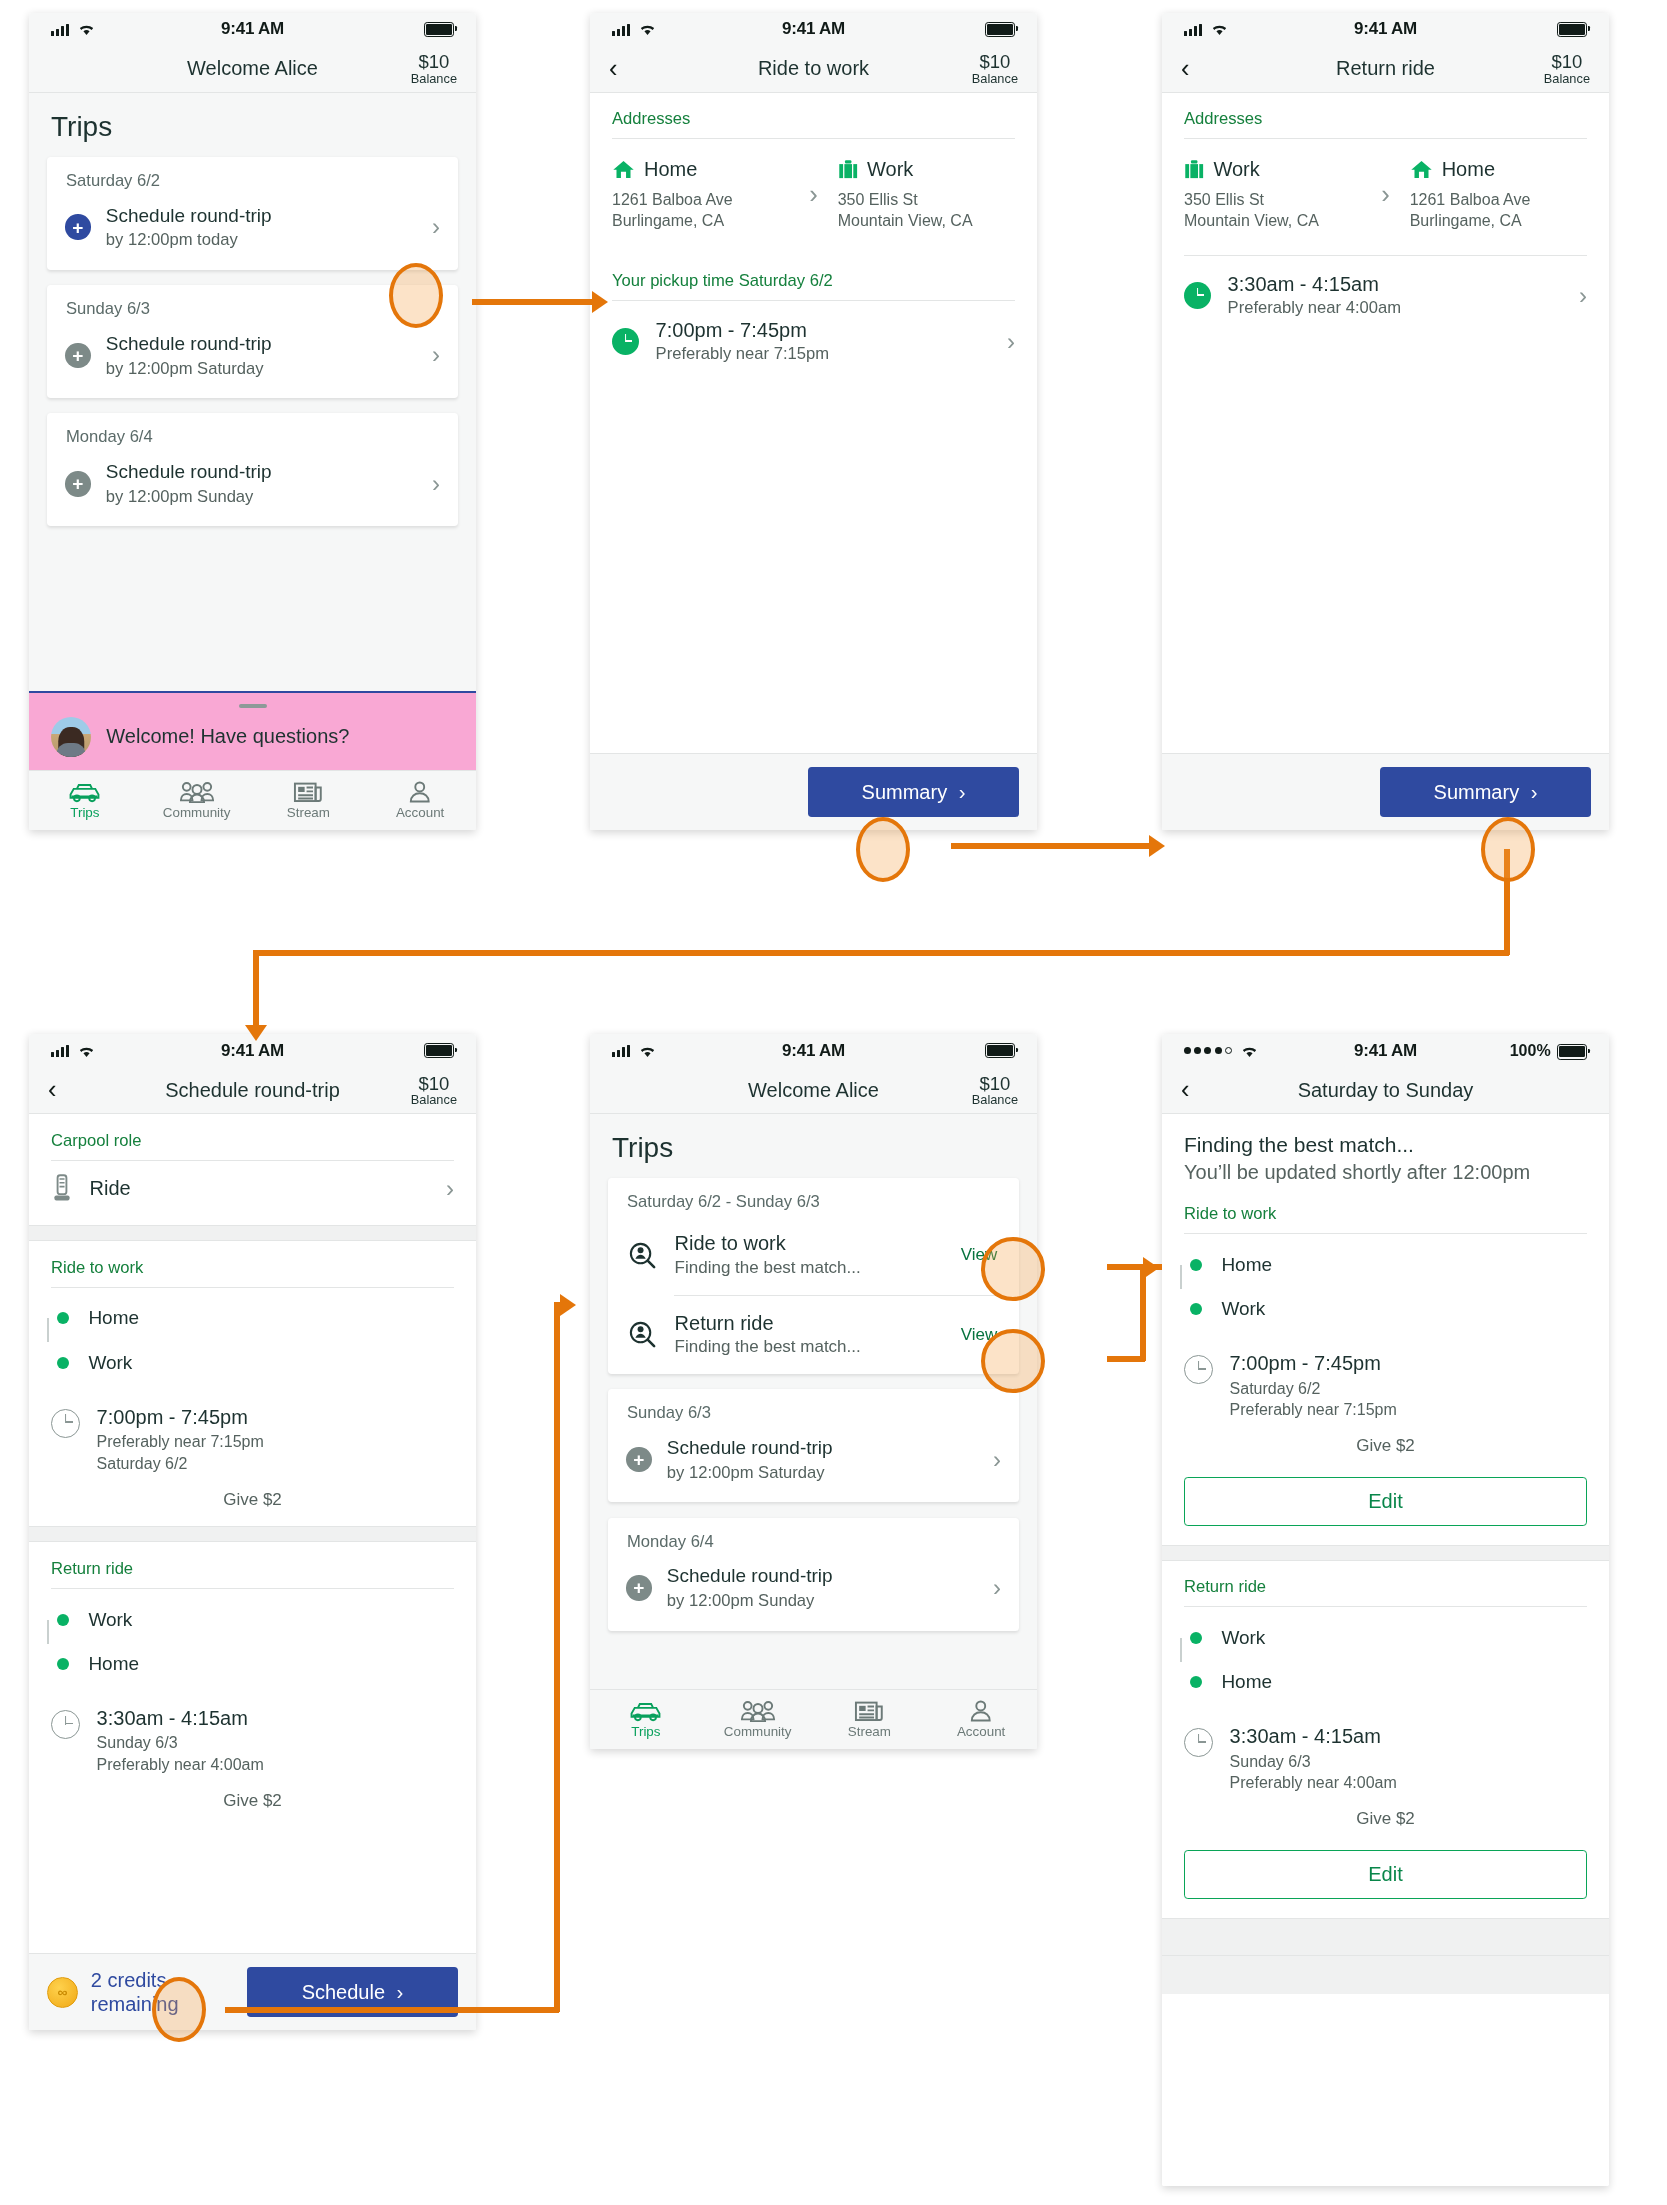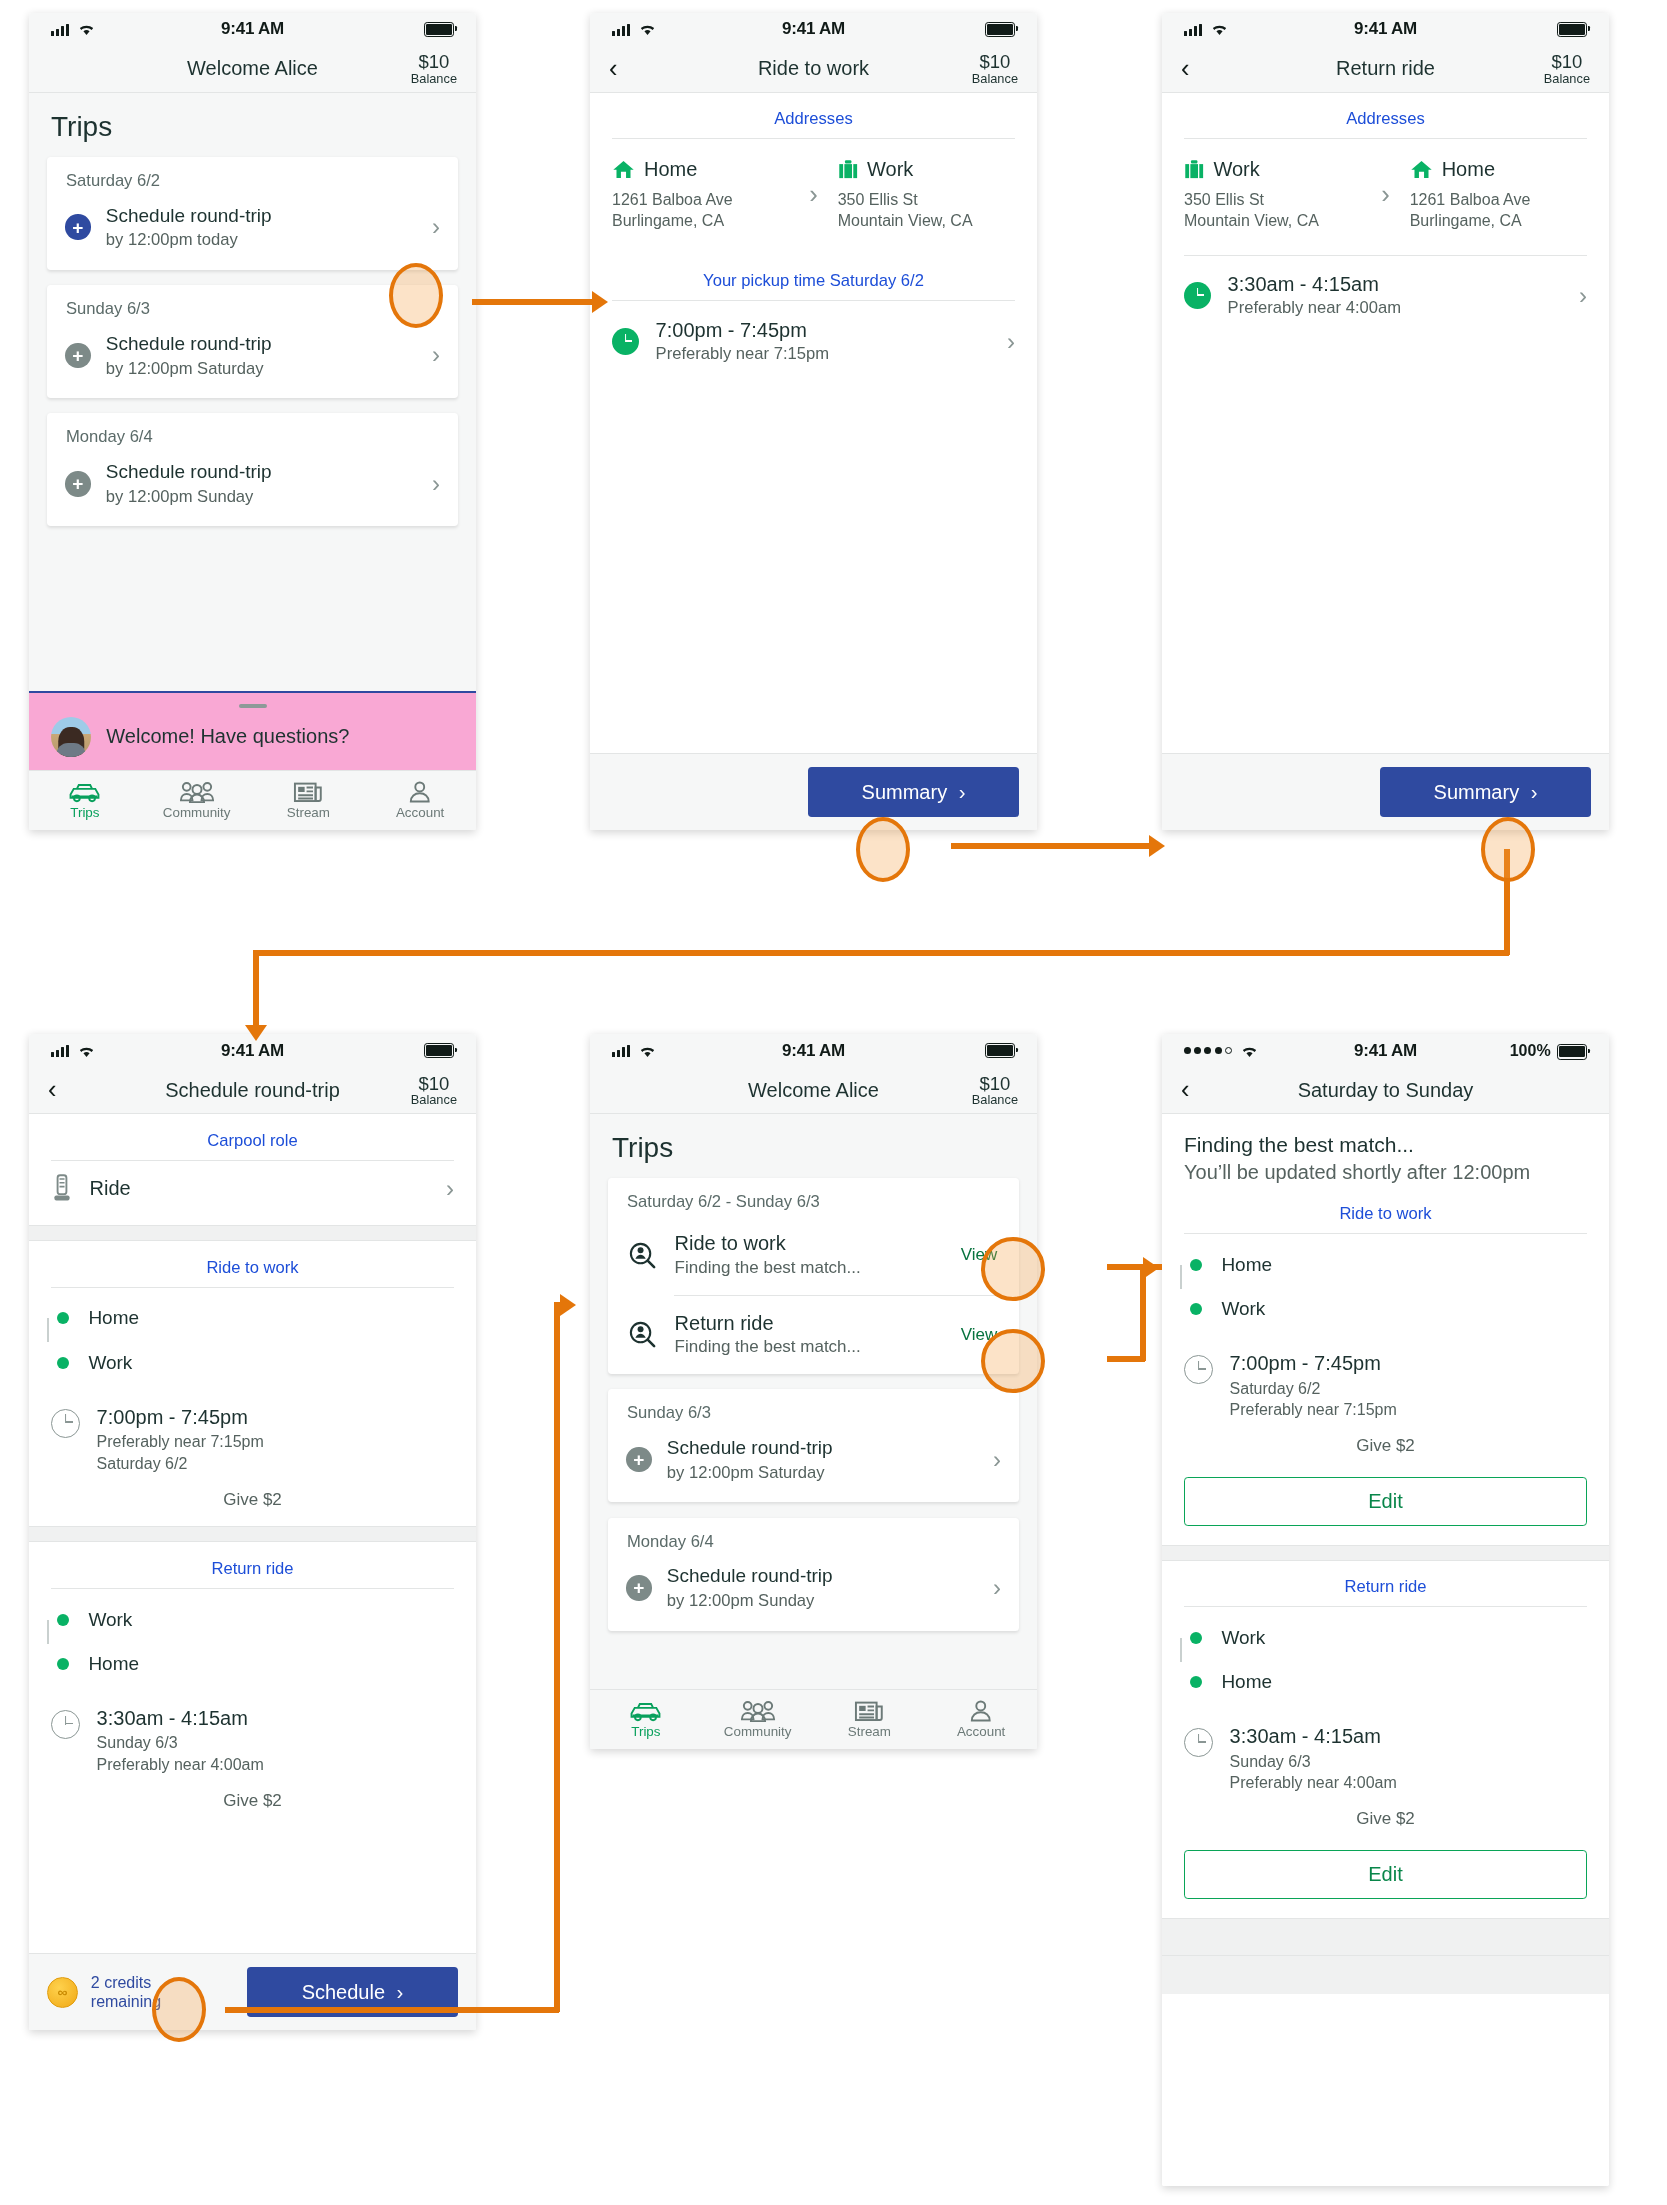--- a/index.html
+++ b/index.html
@@ -68,21 +68,21 @@
   .welcome-text{font-size:20px;color:#1d3230;}
 
   .tabbar{position:absolute;left:0;right:0;bottom:0;height:59px;background:#f6f7f7;border-top:0.6px solid #e3e5e5;
     display:flex;align-items:center;}
   .tab{flex:1;display:flex;flex-direction:column;align-items:center;gap:2.6px;cursor:pointer;}
   .tab .tlabel{font-size:13.4px;color:#6c7a78;}
   .tab.active .tlabel{color:#08a05c;}
   .tab svg{display:block;}
 
   
-  .seclabel{font-size:16.6px;color:#1d4ed8;padding:16.6px 22px 9px;text-align:center;}
+  .seclabel{font-size:16.6px;color:#15803d;padding:16.6px 22px 9px;}
   .hr{height:0.6px;background:#e3e5e5;margin:0 22px;}
   .gapband{height:14px;background:#f0f1f1;border-top:0.6px solid #e3e5e5;border-bottom:0.6px solid #e3e5e5;}
 
   
   .addr-wrap{display:flex;align-items:flex-start;padding:19px 22px 24px;gap:0;}
   .addr{width:44%;}
   .addr-head{display:flex;align-items:center;gap:9px;margin-bottom:7.7px;}
   .addr-name{font-size:20px;color:#1d3230;}
   .addr-line{font-size:16px;color:#55625f;line-height:1.32;}
   .addr-arrow{width:12%;display:flex;justify-content:center;align-items:center;padding-top:22px;
@@ -99,21 +99,21 @@
   
   .buttonbar{position:absolute;left:0;right:0;bottom:0;background:#f6f7f7;border-top:0.6px solid #e3e5e5;
     padding:12.8px 18px;display:flex;align-items:center;}
   .btn-primary{margin-left:auto;background:#2f4aa0;color:#fff;border-radius:3.8px;
     min-width:211px;height:50px;display:flex;align-items:center;justify-content:center;gap:11.5px;
     font-size:20px;cursor:pointer;}
   .btn-primary .c{font-size:20.4px;font-weight:300;}
   .credits{display:flex;align-items:center;gap:12.8px;}
   .coin{width:29px;height:29px;border-radius:50%;background:radial-gradient(circle at 38% 34%,#ffd24d,#f0a815);
     border:1.9px solid #e19c0c;display:flex;align-items:center;justify-content:center;color:#c98a00;font-size:14px;font-weight:bold;}
-  .credits-txt{font-size:16px;color:#2f4aa0;line-height:1.22;}
+  .credits-txt{font-size:20px;color:#2f4aa0;line-height:1.22;}
 
   
   .rolerow{display:flex;align-items:center;padding:14px 22px 22px;gap:16.6px;}
   .role-label{font-size:20px;color:#1d3230;flex:1;}
   .seaticon{width:22px;height:29px;flex:0 0 auto;}
 
   
   .tl{padding:16.6px 22px 6.4px;position:relative;}
   .tl-item{display:flex;align-items:center;gap:19px;height:29px;position:relative;}
   .tl-dot{width:12px;height:12px;border-radius:50%;background:#09b265;flex:0 0 auto;margin-left:6.4px;}

